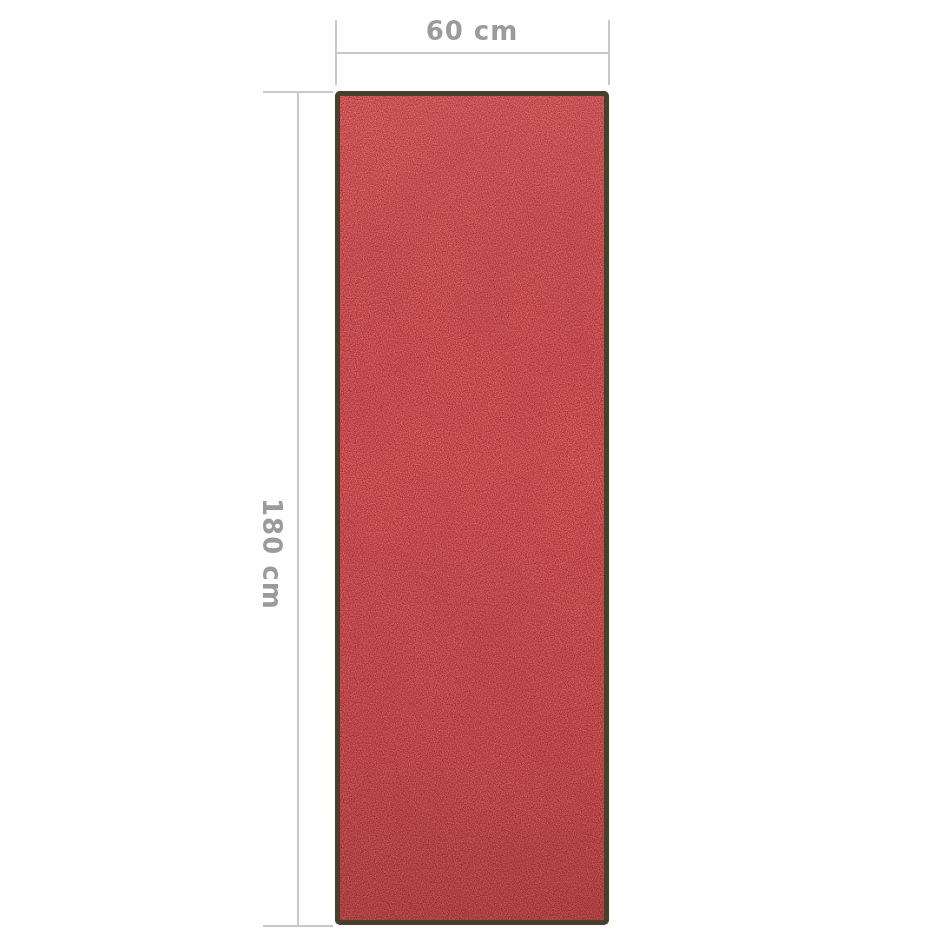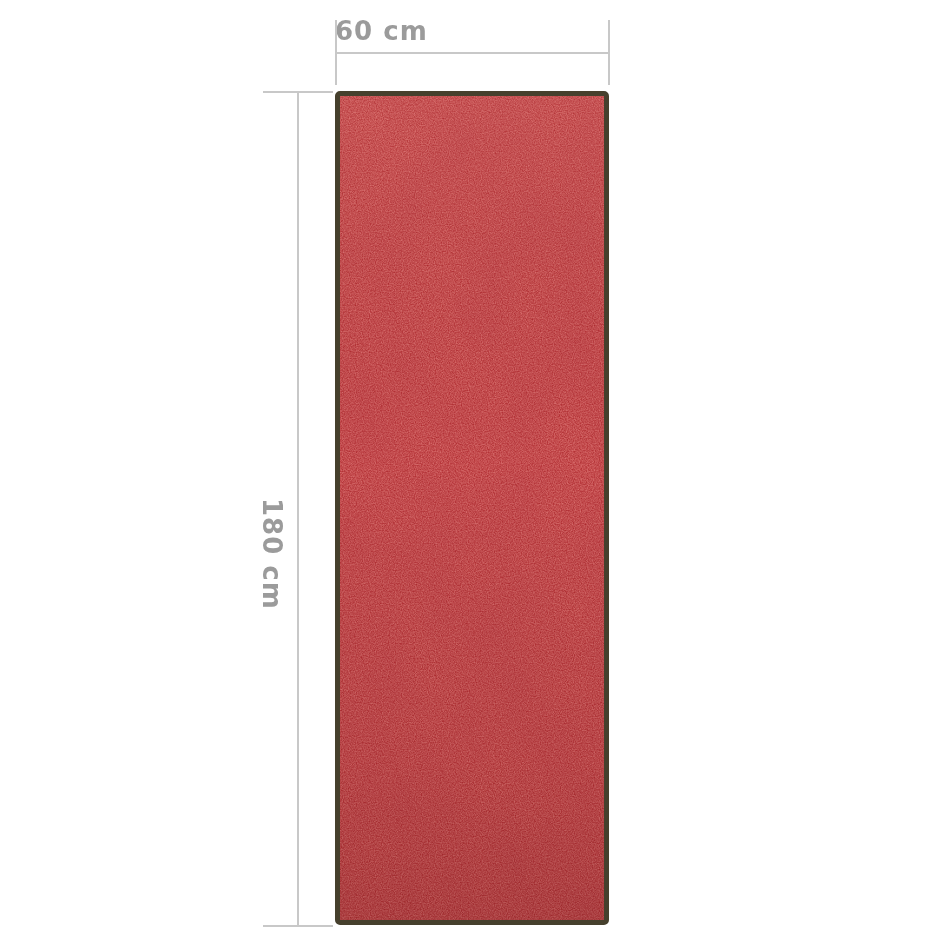--- a/index.html
+++ b/index.html
@@ -14,21 +14,21 @@
   
   .dim-line { position: absolute; background: var(--line-color, #c8c8c8); }
   .dim-label {
     position: absolute;
     color: var(--dim-text-color, #9b9b9b);
     font-size: 26px;
     font-weight: 600;
     letter-spacing: 1px;
     white-space: nowrap;
   }
-  .dim-h-label { left: 335px; top: 16px; width: 274px; }
+  .dim-h-label { left: 335px; top: 16px; width: 274px; text-align: center; }
   .dim-h-line  { left: 336px; top: 52px; width: 272px; height: 2px; }
   .dim-h-tick-left  { left: 335px; top: 20px; width: 2px; height: 65px; }
   .dim-h-tick-right { left: 608px; top: 20px; width: 2px; height: 65px; }
   .dim-v-label { left: 257px; top: 498px; writing-mode: vertical-rl; }
   .dim-v-line  { left: 297px; top: 91px; width: 2px; height: 836px; }
   .dim-v-tick-top    { left: 263px; top: 91px;  width: 70px; height: 2px; }
   .dim-v-tick-bottom { left: 263px; top: 925px; width: 70px; height: 2px; }
   
   .mat {
     position: absolute;

